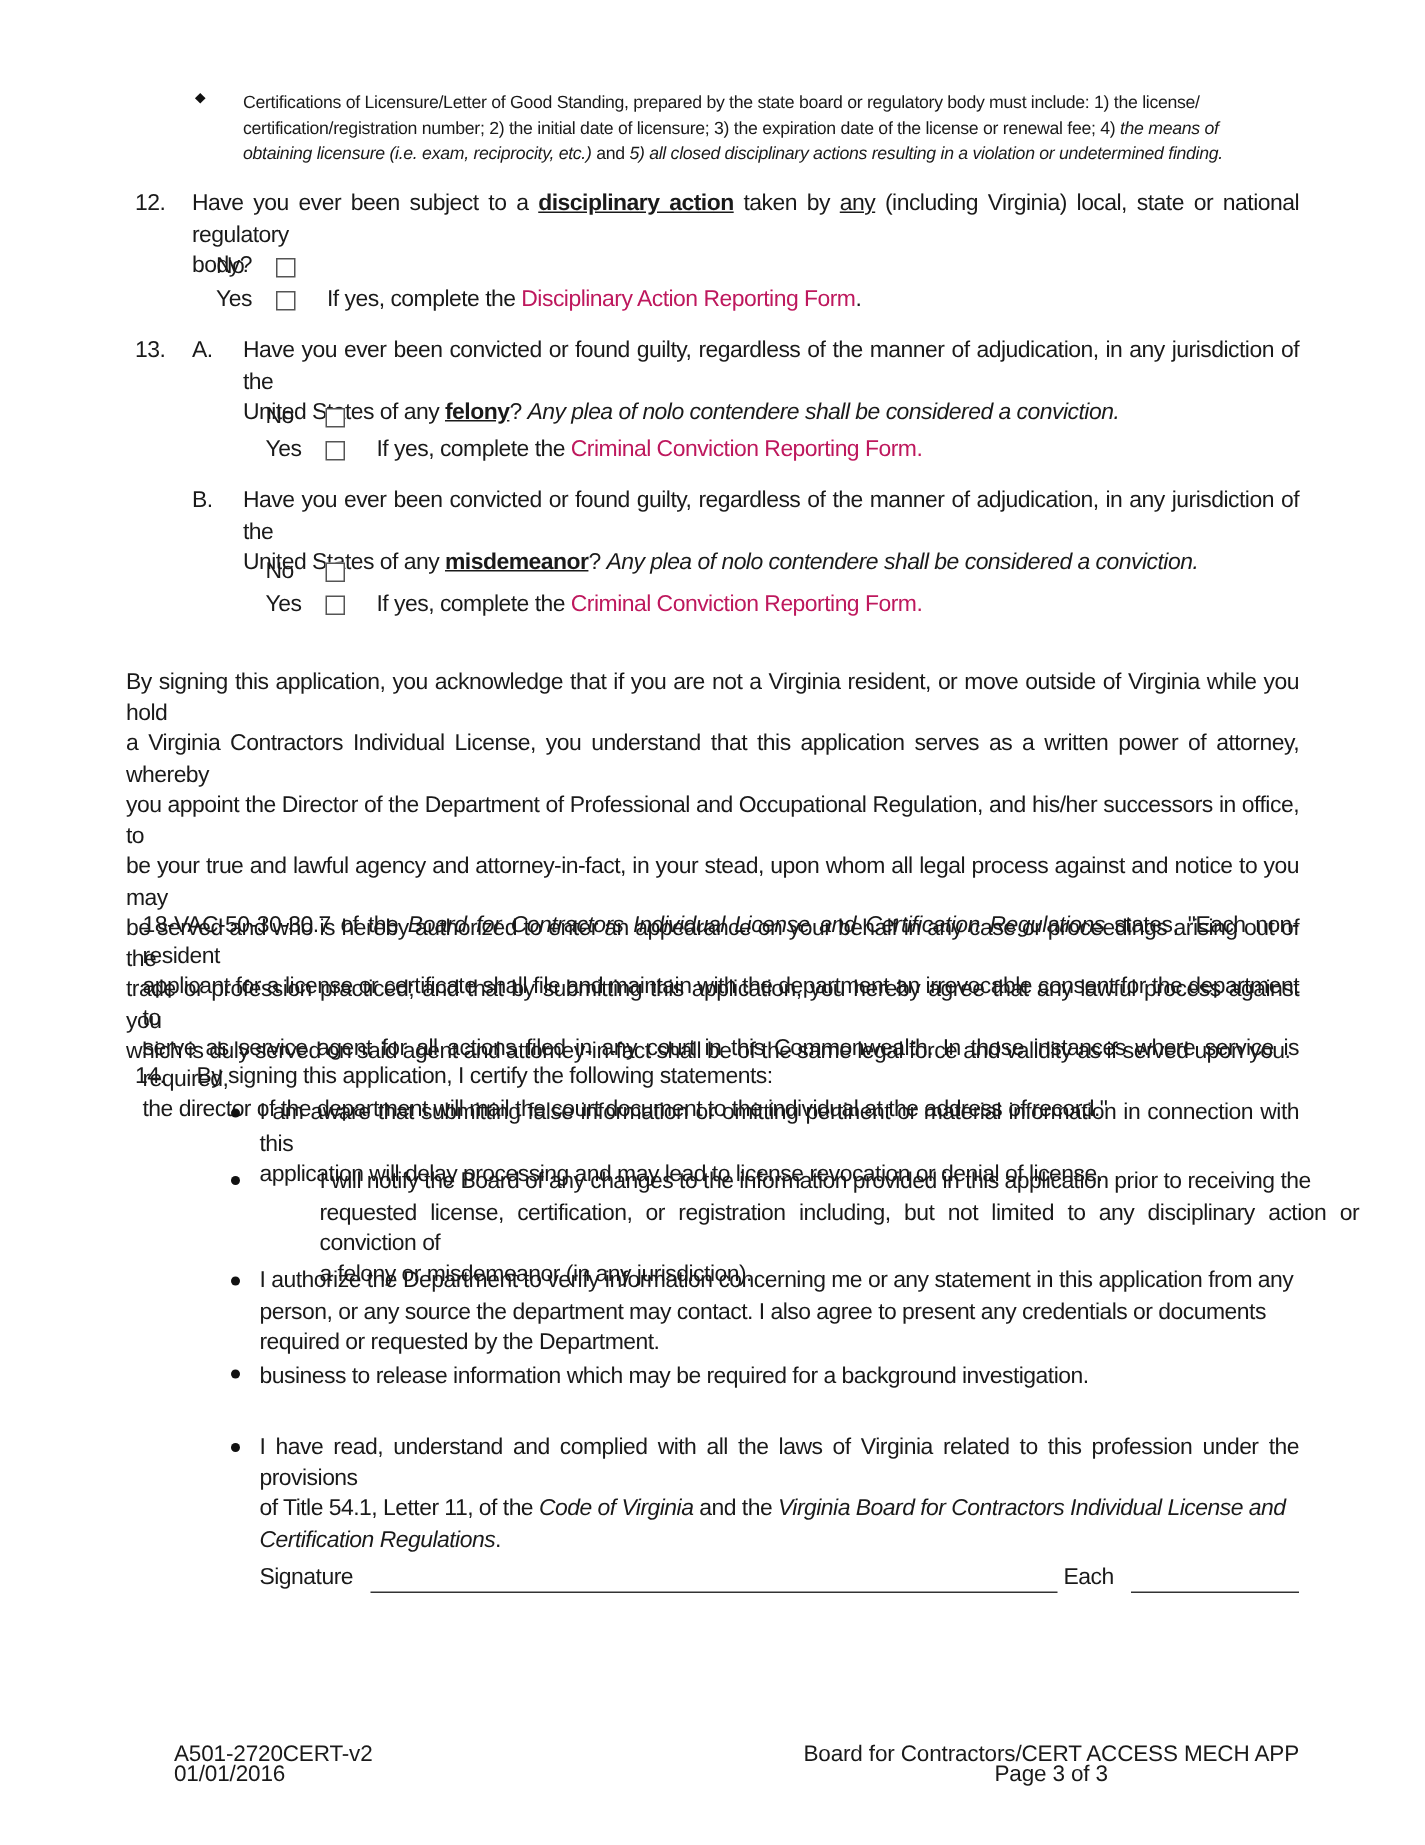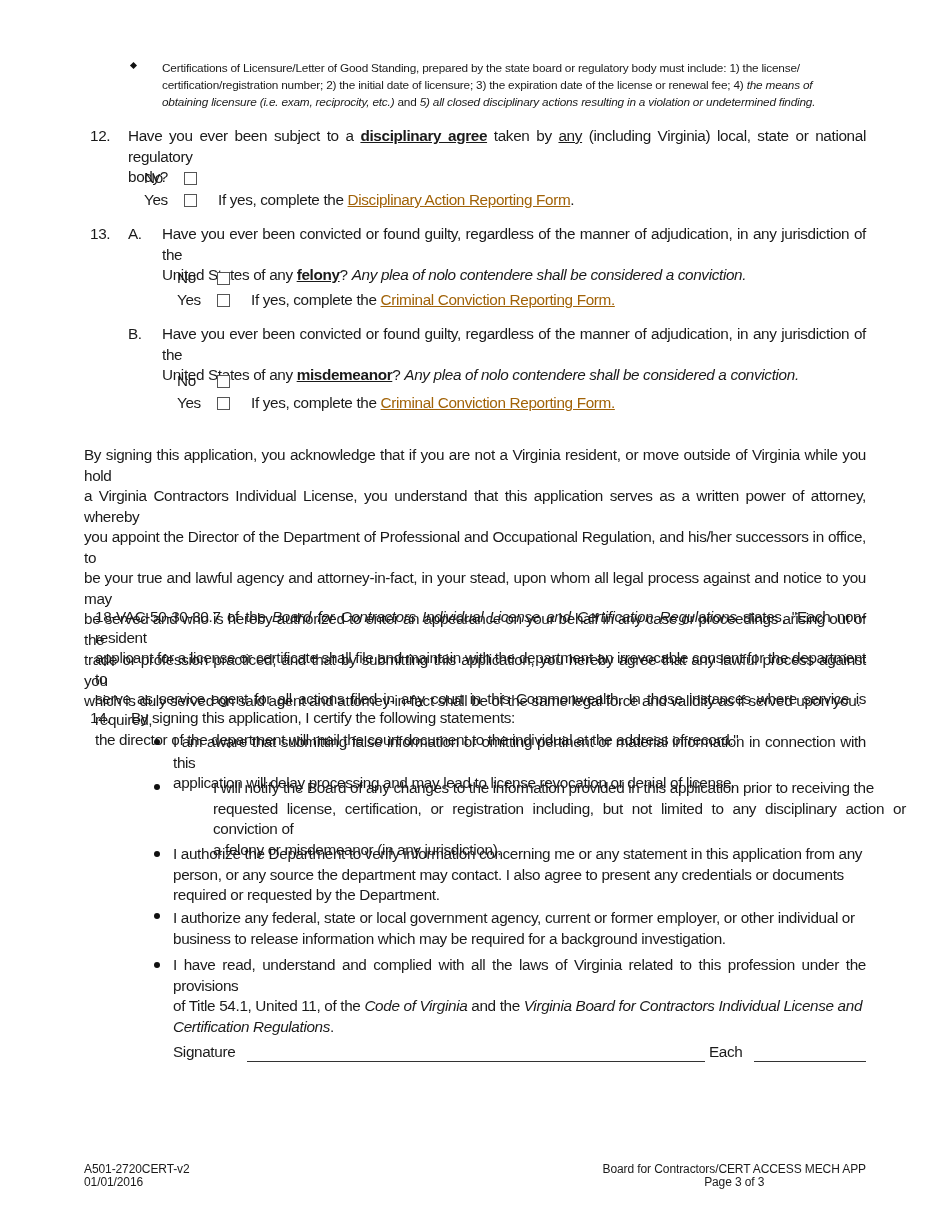--- a/index.html
+++ b/index.html
@@ -3,45 +3,45 @@
   <meta charset="utf-8">
   <style>
     html, body { margin:0; padding:0; background:#ffffff; }
     body { width:950px; height:1230px; position:relative; overflow:hidden;
       font-family:"Liberation Sans", sans-serif; color:#1a1a1a; }
     .page { position:absolute; left:0; top:0; width:950px; height:1230px; }
     .abs { position:absolute; }
     .txt { font-size:15.3px; line-height:20.5px; letter-spacing:-0.35px; transform-origin:left top; }
     .just { text-align:justify; text-align-last:left; }
     .small { font-size:11.8px; line-height:17px; letter-spacing:-0.2px; }
-    .link { color:#a16207; text-decoration:underline; cursor:pointer; }
+    .link { color:#be185d; cursor:pointer; }
     .bu { font-weight:bold; text-decoration:underline; }
     .u { text-decoration:underline; }
     i { font-style:italic; }
     .cb { display:inline-block; width:13px; height:13px; border:1px solid #555; background:#fff; vertical-align:-2px; box-sizing:border-box; }
     .dot { position:absolute; width:6px; height:6px; border-radius:50%; background:#111; }
     .diamond { position:absolute; width:5px; height:5px; background:#111; transform:rotate(45deg); }
     .line { position:absolute; border-bottom:1px solid #333; height:0; }
-    .foot { font-size:12px; line-height:13px; letter-spacing:-0.1px; }
+    .foot { font-size:15px; line-height:13px; letter-spacing:-0.1px;margin-left:32px; }
   </style>
 </head>
 <body>
 
 <div class="page">
 
   <div class="diamond" style="left:131px;top:63px;"></div>
   <div class="abs small just" style="left:162px;top:60px;width:704px;">
     <div>Certifications of Licensure/Letter of Good Standing, prepared by the state board or regulatory body must include: 1) the license/</div>
     <div><span>certification/registration number;  2) the initial date of licensure;  3) the expiration date of the license or renewal fee;  4) </span><i>the means of</i></div>
     <div><i>obtaining licensure (i.e. exam, reciprocity, etc.)</i><span> and </span><i>5) all closed disciplinary actions resulting in a violation or undetermined finding.</i></div>
   </div>
 
   <div class="abs txt" style="left:90px;top:126px;">12.</div>
   <div class="abs txt just" style="left:128px;top:126px;width:738px;">
-    <div><span>Have you ever been subject to a </span><span class="bu">disciplinary agree</span><span> taken by </span><span class="u">any</span><span> (including Virginia) local, state or national regulatory</span></div>
+    <div><span>Have you ever been subject to a </span><span class="bu">disciplinary action</span><span> taken by </span><span class="u">any</span><span> (including Virginia) local, state or national regulatory</span></div>
     <div>body?</div>
   </div>
   <div class="abs txt" style="left:144px;top:168px;">
     <span>No</span>
   </div>
   <span class="abs cb" style="left:184px;top:172px;"></span>
   <div class="abs txt" style="left:144px;top:190px;">
     <span>Yes</span>
   </div>
   <span class="abs cb" style="left:184px;top:194px;"></span>
@@ -111,28 +111,27 @@
 
   <div class="dot" style="left:154px;top:851px;"></div>
   <div class="abs txt just" style="left:173px;top:844px;width:693px;">
     <div>I authorize the Department to verify information concerning me or any statement in this application from any</div>
     <div>person, or any source the department may contact.  I also agree to present any credentials or documents</div>
     <div>required or requested by the Department.</div>
   </div>
 
   <div class="dot" style="left:154px;top:913px;"></div>
   <div class="abs txt just" style="left:173px;top:908px;width:693px;">
-    <div>I authorize any federal, state or local government agency, current or former employer, or other individual or</div>
     <div>business to release information which may be required for a background investigation.</div>
   </div>
 
   <div class="dot" style="left:154px;top:962px;"></div>
   <div class="abs txt just" style="left:173px;top:955px;width:693px;">
     <div>I have read, understand and complied with all the laws of Virginia related to this profession under the provisions</div>
-    <div><span>of Title 54.1, United 11, of the </span><i>Code of Virginia</i><span> and the </span><i>Virginia Board for Contractors Individual License and</i></div>
+    <div><span>of Title 54.1, Letter 11, of the </span><i>Code of Virginia</i><span> and the </span><i>Virginia Board for Contractors Individual License and</i></div>
     <div><i>Certification Regulations</i><span>.</span></div>
   </div>
 
   <div class="abs txt" style="left:173px;top:1042px;">Signature</div>
   <div class="line" style="left:247px;top:1061px;width:458px;"></div>
   <div class="abs txt" style="left:709px;top:1042px;">Each</div>
   <div class="line" style="left:754px;top:1061px;width:112px;"></div>
 
   <div class="abs foot" style="left:84px;top:1163px;">
     <div>A501-2720CERT-v2</div>

